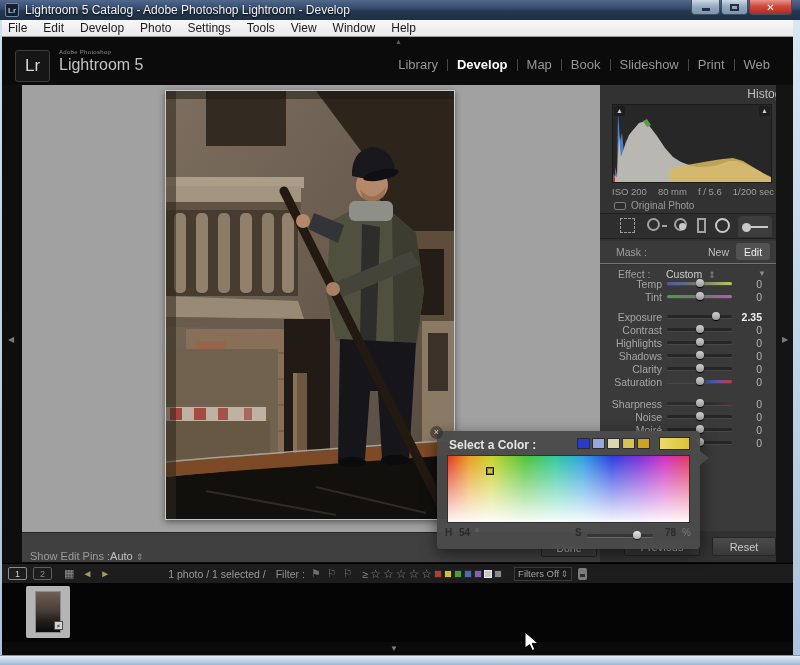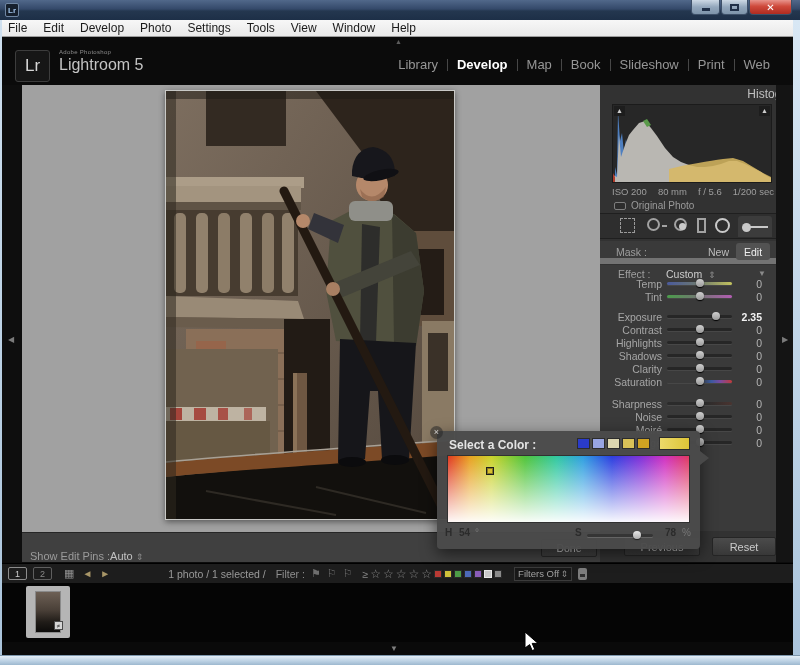--- a/index.html
+++ b/index.html
@@ -81,21 +81,21 @@
   .ts-spot{left:47px;width:13px;height:13px;border:2px solid #a2a2a2;border-radius:50%;}
   .ts-spot:after{content:"";position:absolute;left:13px;top:5px;width:5px;height:2px;background:#a2a2a2;}
   .ts-red{left:74px;width:13px;height:13px;border:2px solid #a2a2a2;border-radius:50%;}
   .ts-red:after{content:"";position:absolute;left:3px;top:3px;width:7px;height:7px;border-radius:50%;background:#c9c9c9;}
   .ts-grad{left:97px;width:9px;height:15px;border:2px solid #a2a2a2;}
   .ts-rad{left:115px;width:15px;height:15px;border:2px solid #c9c9c9;border-radius:50%;}
   .ts-brushbg{left:138px;top:2px;width:34px;height:21px;background:#3c3c3c;border-radius:3px 3px 0 0;}
   .ts-brush{left:142px;top:9px;width:9px;height:9px;background:#c9c9c9;border-radius:50%;}
   .ts-brush:after{content:"";position:absolute;left:8px;top:3px;width:18px;height:2px;background:#c9c9c9;}
 
-  .maskrow{position:absolute;left:0;top:156px;width:176px;height:23px;background:#3a3a3a;border-bottom:6px solid #737373;}
+  .maskrow{position:absolute;left:0;top:156px;width:176px;height:23px;background:#3a3a3a;border-bottom:1px solid #737373;}
   .maskrow .ml{position:absolute;left:16px;top:5px;color:#9e9e9e;}
   .maskrow .mnew{position:absolute;left:108px;top:5px;color:#bdbdbd;}
   .maskrow .medit{position:absolute;left:136px;top:2px;width:34px;height:17px;background:#525252;border-radius:3px;
     color:#efefef;display:flex;align-items:center;justify-content:center;}
 
   .effect{position:absolute;left:0;top:180px;width:176px;height:266px;background:#3a3a3a;}
   .eff-h{position:absolute;left:18px;top:3px;color:#9e9e9e;text-align:right;}
   .eff-preset{position:absolute;left:66px;top:3px;color:#cccccc;}
   .eff-tri{position:absolute;right:10px;top:4px;color:#8a8a8a;font-size:8px;}
   .srow{position:absolute;left:0;width:176px;height:12px;}
@@ -170,20 +170,21 @@
 
   .cursor{position:absolute;left:524px;top:632px;z-index:100;}
 </style>
 </head>
 <body>
 
 <div class="screen">
 
   <div class="titlebar">
     <div class="appicon">Lr</div>
+    <span class="wtitle">Lightroom 5 Catalog - Adobe Photoshop Lightroom - Develop</span>
     <div class="winbtns">
       <div class="winbtn min">
           <span class="glyph-min"></span>
         </div>
       <div class="winbtn max">
           <span class="glyph-max"></span>
         </div>
       <div class="winbtn close">
           <span>✕</span>
         </div>

